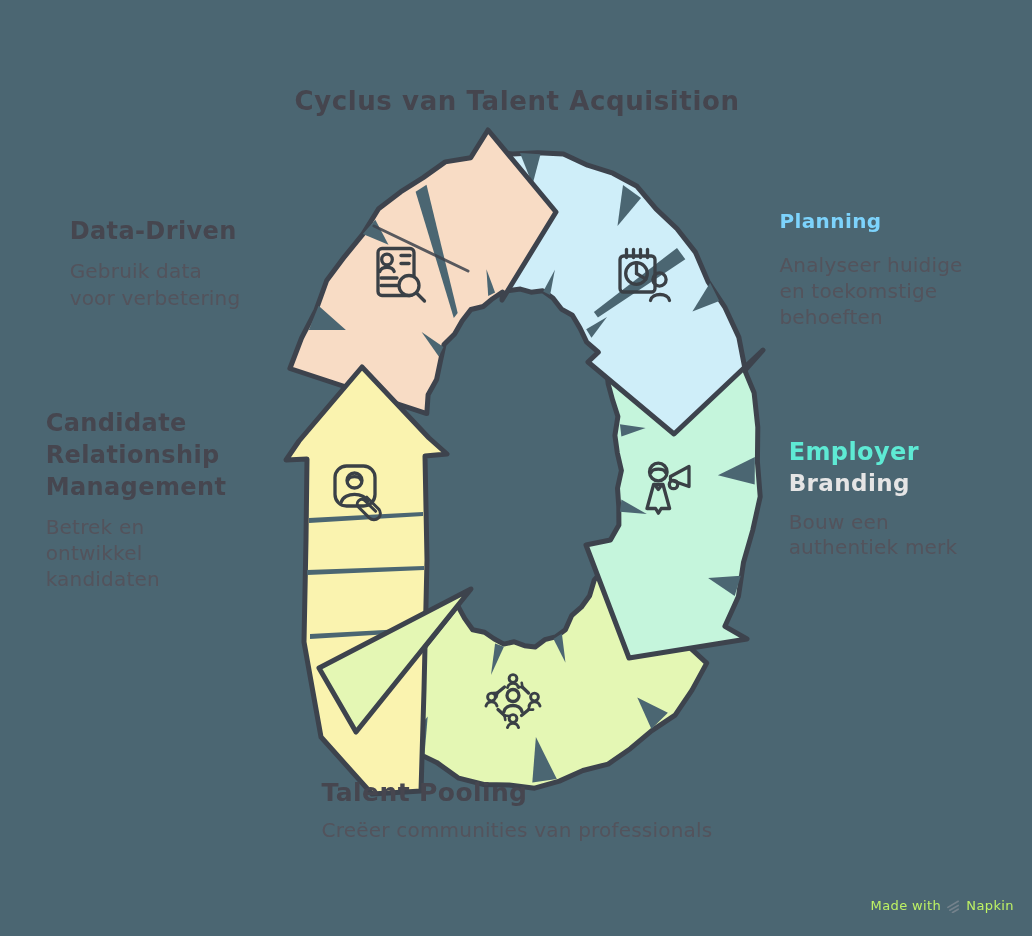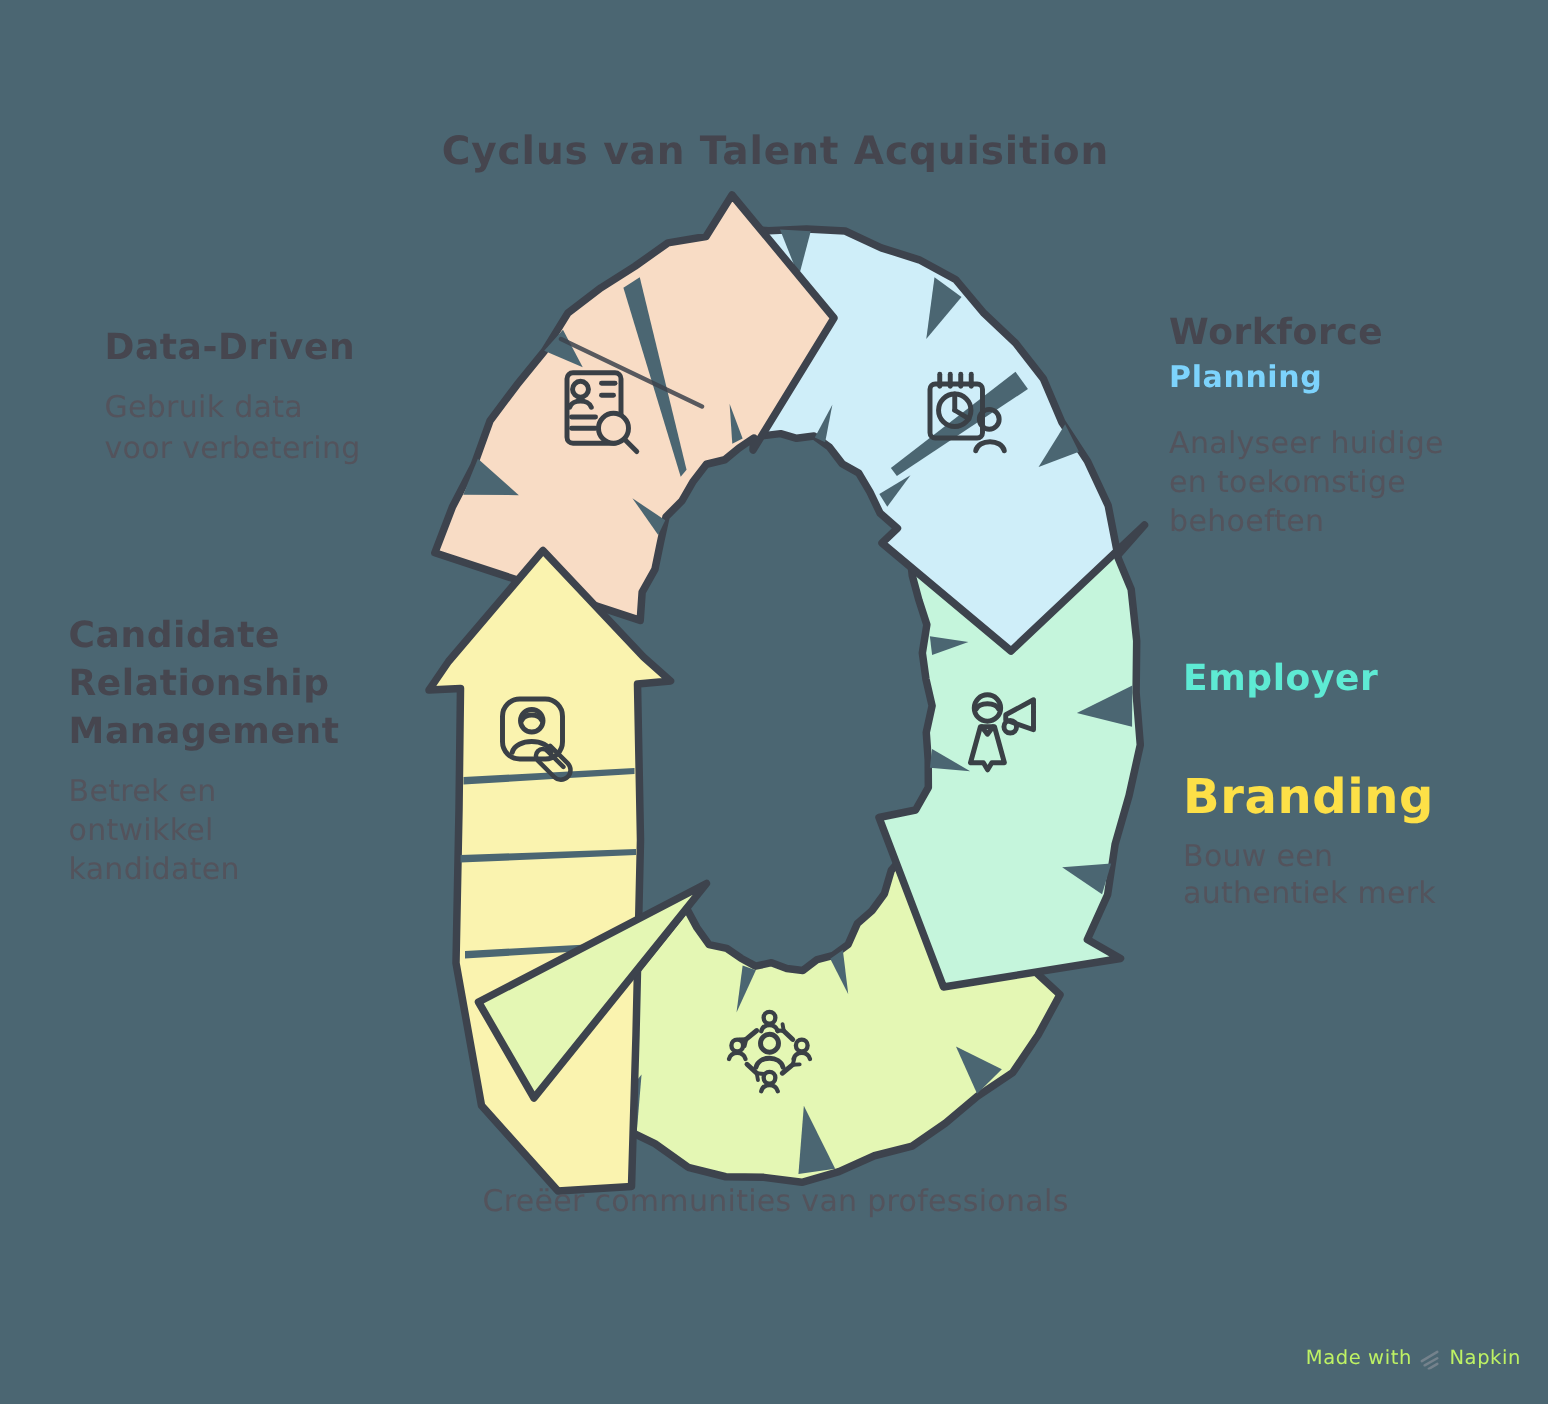--- a/index.html
+++ b/index.html
@@ -134,35 +134,35 @@
       </g>
     </svg>
   <div id="labels">
       <div class="lbl" style="left: 155px; top: 216px;">
         <div class="h" style="font-size: 24px; line-height: 30px; color: rgb(70, 70, 79);">Data-Driven</div>
         <div style="height: 12px;"></div>
         <div class="d" style="font-size: 20px; line-height: 27px; color: rgb(83, 83, 92);">Gebruik data</div>
         <div class="d" style="font-size: 20px; line-height: 27px; color: rgb(83, 83, 92);">voor verbetering</div>
       </div>
       <div class="lbl" style="left: 871px; top: 206px;">
-        <div class="h" style="font-size: 24px; line-height: 30px; color: rgb(70, 70, 79);">Workforce</div>
         <div class="h" style="font-size: 20px; line-height: 30px; color: #7dd3fc;">Planning</div>
         <div style="height: 16px;"></div>
         <div class="d" style="font-size: 20px; line-height: 26px; color: rgb(83, 83, 92);">Analyseer huidige</div>
         <div class="d" style="font-size: 20px; line-height: 26px; color: rgb(83, 83, 92);">en toekomstige</div>
         <div class="d" style="font-size: 20px; line-height: 26px; color: rgb(83, 83, 92);">behoeften</div>
       </div>
       <div class="lbl" style="left: 873px; top: 437px;">
         <div class="h" style="font-size: 24px; line-height: 31px; color: #5eead4;">Employer</div>
-        <div class="h" style="font-size: 32px; line-height: 31px; color: #fde047; margin-top: 48px;">Branding</div>
+        <div class="h" style="font-size: 23px; line-height: 31px; color: #e5e5e5;">Branding</div>
         <div style="height: 11px;"></div>
         <div class="d" style="font-size: 20px; line-height: 25px; color: rgb(83, 83, 92);">Bouw een</div>
         <div class="d" style="font-size: 20px; line-height: 25px; color: rgb(83, 83, 92);">authentiek merk</div>
       </div>
       <div class="lbl" style="left: 517px; top: 778px;">
+        <div class="h" style="font-size: 25px; line-height: 30px; color: rgb(70, 70, 79);">Talent Pooling</div>
         <div style="height: 9px;"></div>
         <div class="d" style="font-size: 20px; line-height: 26px; color: rgb(83, 83, 92);">Creëer communities van professionals</div>
       </div>
       <div class="lbl" style="left: 136px; top: 407px;">
         <div class="h" style="font-size: 24px; line-height: 32px; color: rgb(70, 70, 79);">Candidate</div>
         <div class="h" style="font-size: 24px; line-height: 32px; color: rgb(70, 70, 79);">Relationship</div>
         <div class="h" style="font-size: 24px; line-height: 32px; color: rgb(70, 70, 79);">Management</div>
         <div style="height: 11px;"></div>
         <div class="d" style="font-size: 20px; line-height: 26px; color: rgb(83, 83, 92);">Betrek en</div>
         <div class="d" style="font-size: 20px; line-height: 26px; color: rgb(83, 83, 92);">ontwikkel</div>

